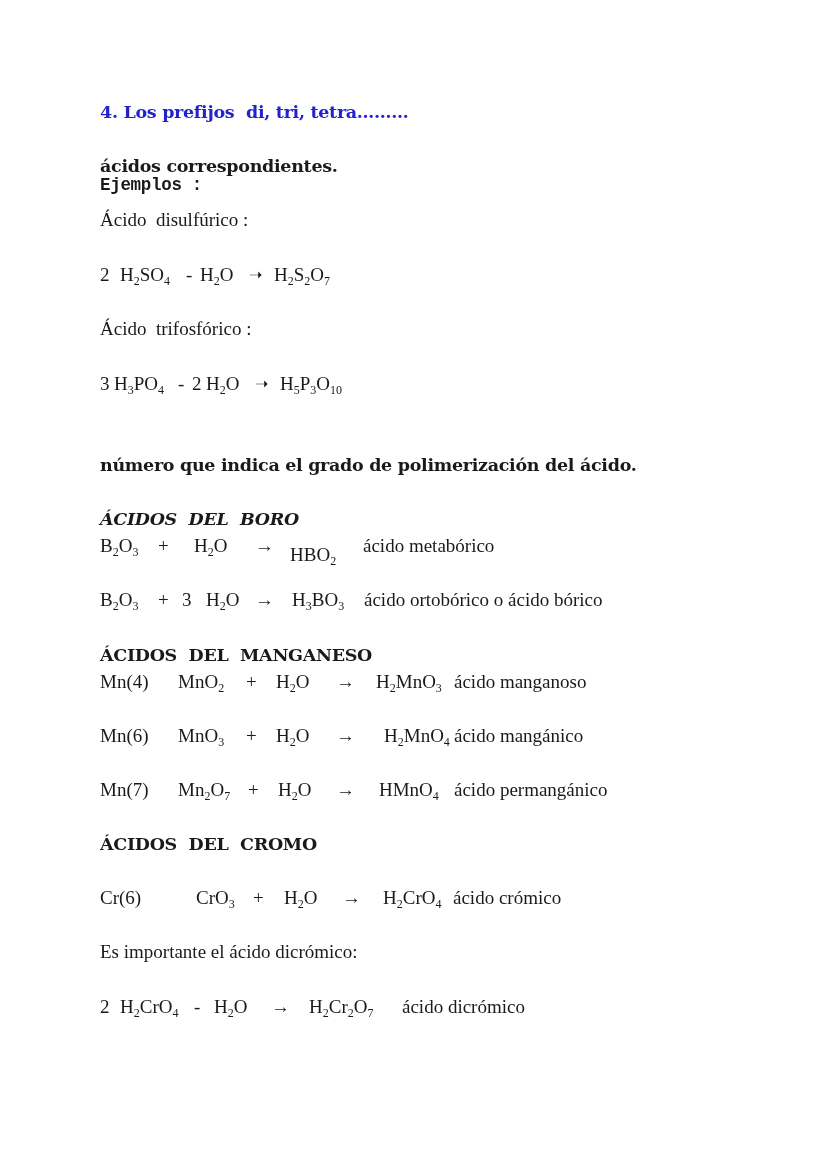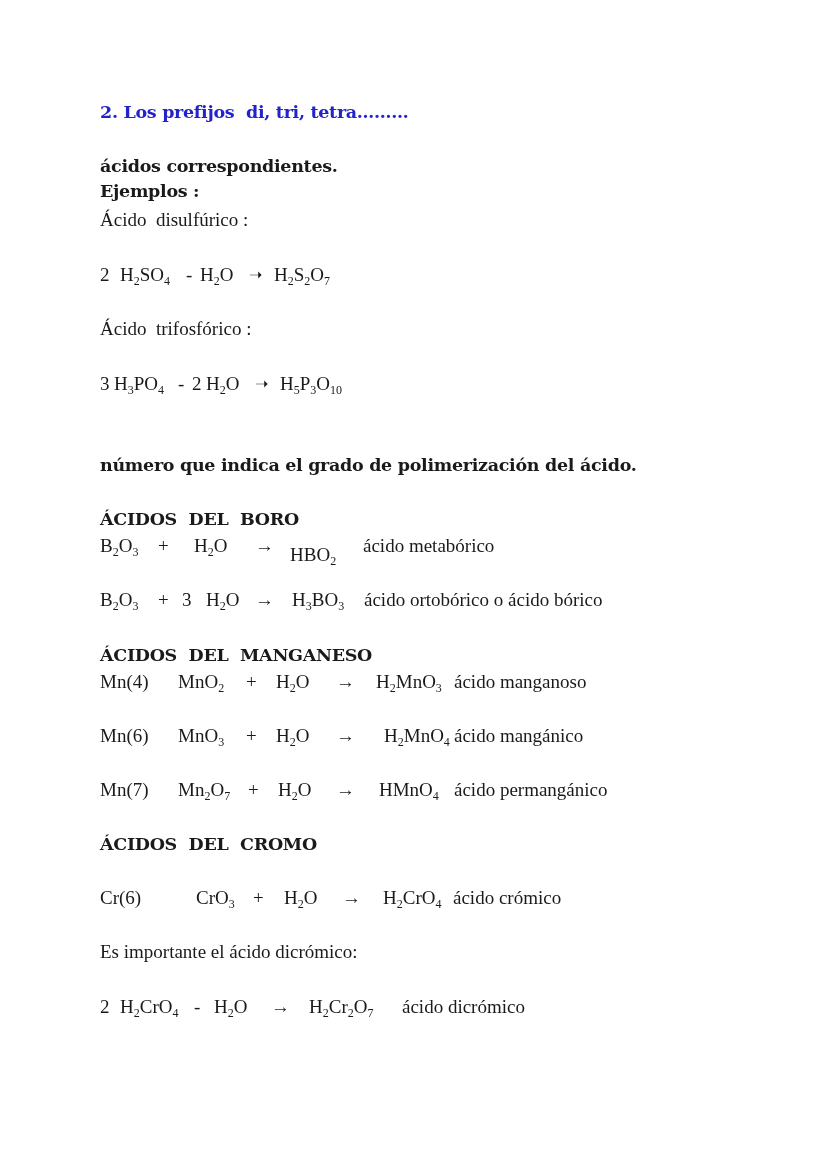--- a/index.html
+++ b/index.html
@@ -16,23 +16,23 @@
     .eq { position: absolute; left: 100px; font-family: "Liberation Serif", serif; font-size: 19px; line-height: 24px; white-space: nowrap; }
     .eq span.part { position: absolute; top: 0; white-space: nowrap; }
     sub { font-size: 12px; vertical-align: -4px; line-height: 0; }
     .arrow { font-size: 16px; }
   </style>
 </head>
 <body>
 
 <div class="page">
 
-  <div class="ln bold blue" style="top:100px;">2. Los prefijos  di, tri, tetra………</div>
+  <div class="ln bold blue" style="top:100px;">4. Los prefijos  di, tri, tetra………</div>
   <div class="ln bold" style="top:154px;">ácidos correspondientes.</div>
-  <div class="ln bold" style="top:179px;">Ejemplos :</div>
+  <div class="ln bold" style="top:173px;font-family:Liberation Mono, monospace;">Ejemplos :</div>
   <div class="ln serif" style="top:208px;text-align:center;">Ácido  disulfúrico :</div>
 
   <div class="eq" style="top:263px;">
     <span class="part" style="left:0px;">2</span>
     <span class="part" style="left:20px;"><span>H</span><sub>2</sub><span>SO</span><sub>4</sub></span>
     <span class="part" style="left:86px;">-</span>
     <span class="part" style="left:100px;"><span>H</span><sub>2</sub><span>O</span></span>
     <span class="part arrow" style="left:149px;">➝</span>
     <span class="part" style="left:174px;"><span>H</span><sub>2</sub><span>S</span><sub>2</sub><span>O</span><sub>7</sub></span>
   </div>
@@ -44,21 +44,21 @@
     <span class="part" style="left:14px;"><span>H</span><sub>3</sub><span>PO</span><sub>4</sub></span>
     <span class="part" style="left:78px;">-</span>
     <span class="part" style="left:92px;">2</span>
     <span class="part" style="left:106px;"><span>H</span><sub>2</sub><span>O</span></span>
     <span class="part arrow" style="left:155px;">➝</span>
     <span class="part" style="left:180px;"><span>H</span><sub>5</sub><span>P</span><sub>3</sub><span>O</span><sub>10</sub></span>
   </div>
 
   <div class="ln bold" style="top:453px;">número que indica el grado de polimerización del ácido.</div>
 
-  <div class="ln bold" style="top:507px;">ÁCIDOS  DEL  BORO</div>
+  <div class="ln bold" style="top:507px;font-style:italic;">ÁCIDOS  DEL  BORO</div>
 
   <div class="eq" style="top:534px;">
     <span class="part" style="left:0px;"><span>B</span><sub>2</sub><span>O</span><sub>3</sub></span>
     <span class="part" style="left:58px;">+</span>
     <span class="part" style="left:94px;"><span>H</span><sub>2</sub><span>O</span></span>
     <span class="part" style="left:155px;">→</span>
     <span class="part" style="left:190px;margin-top:9px;"><span>HBO</span><sub>2</sub></span>
     <span class="part" style="left:263px;">ácido  metabórico</span>
   </div>
 

